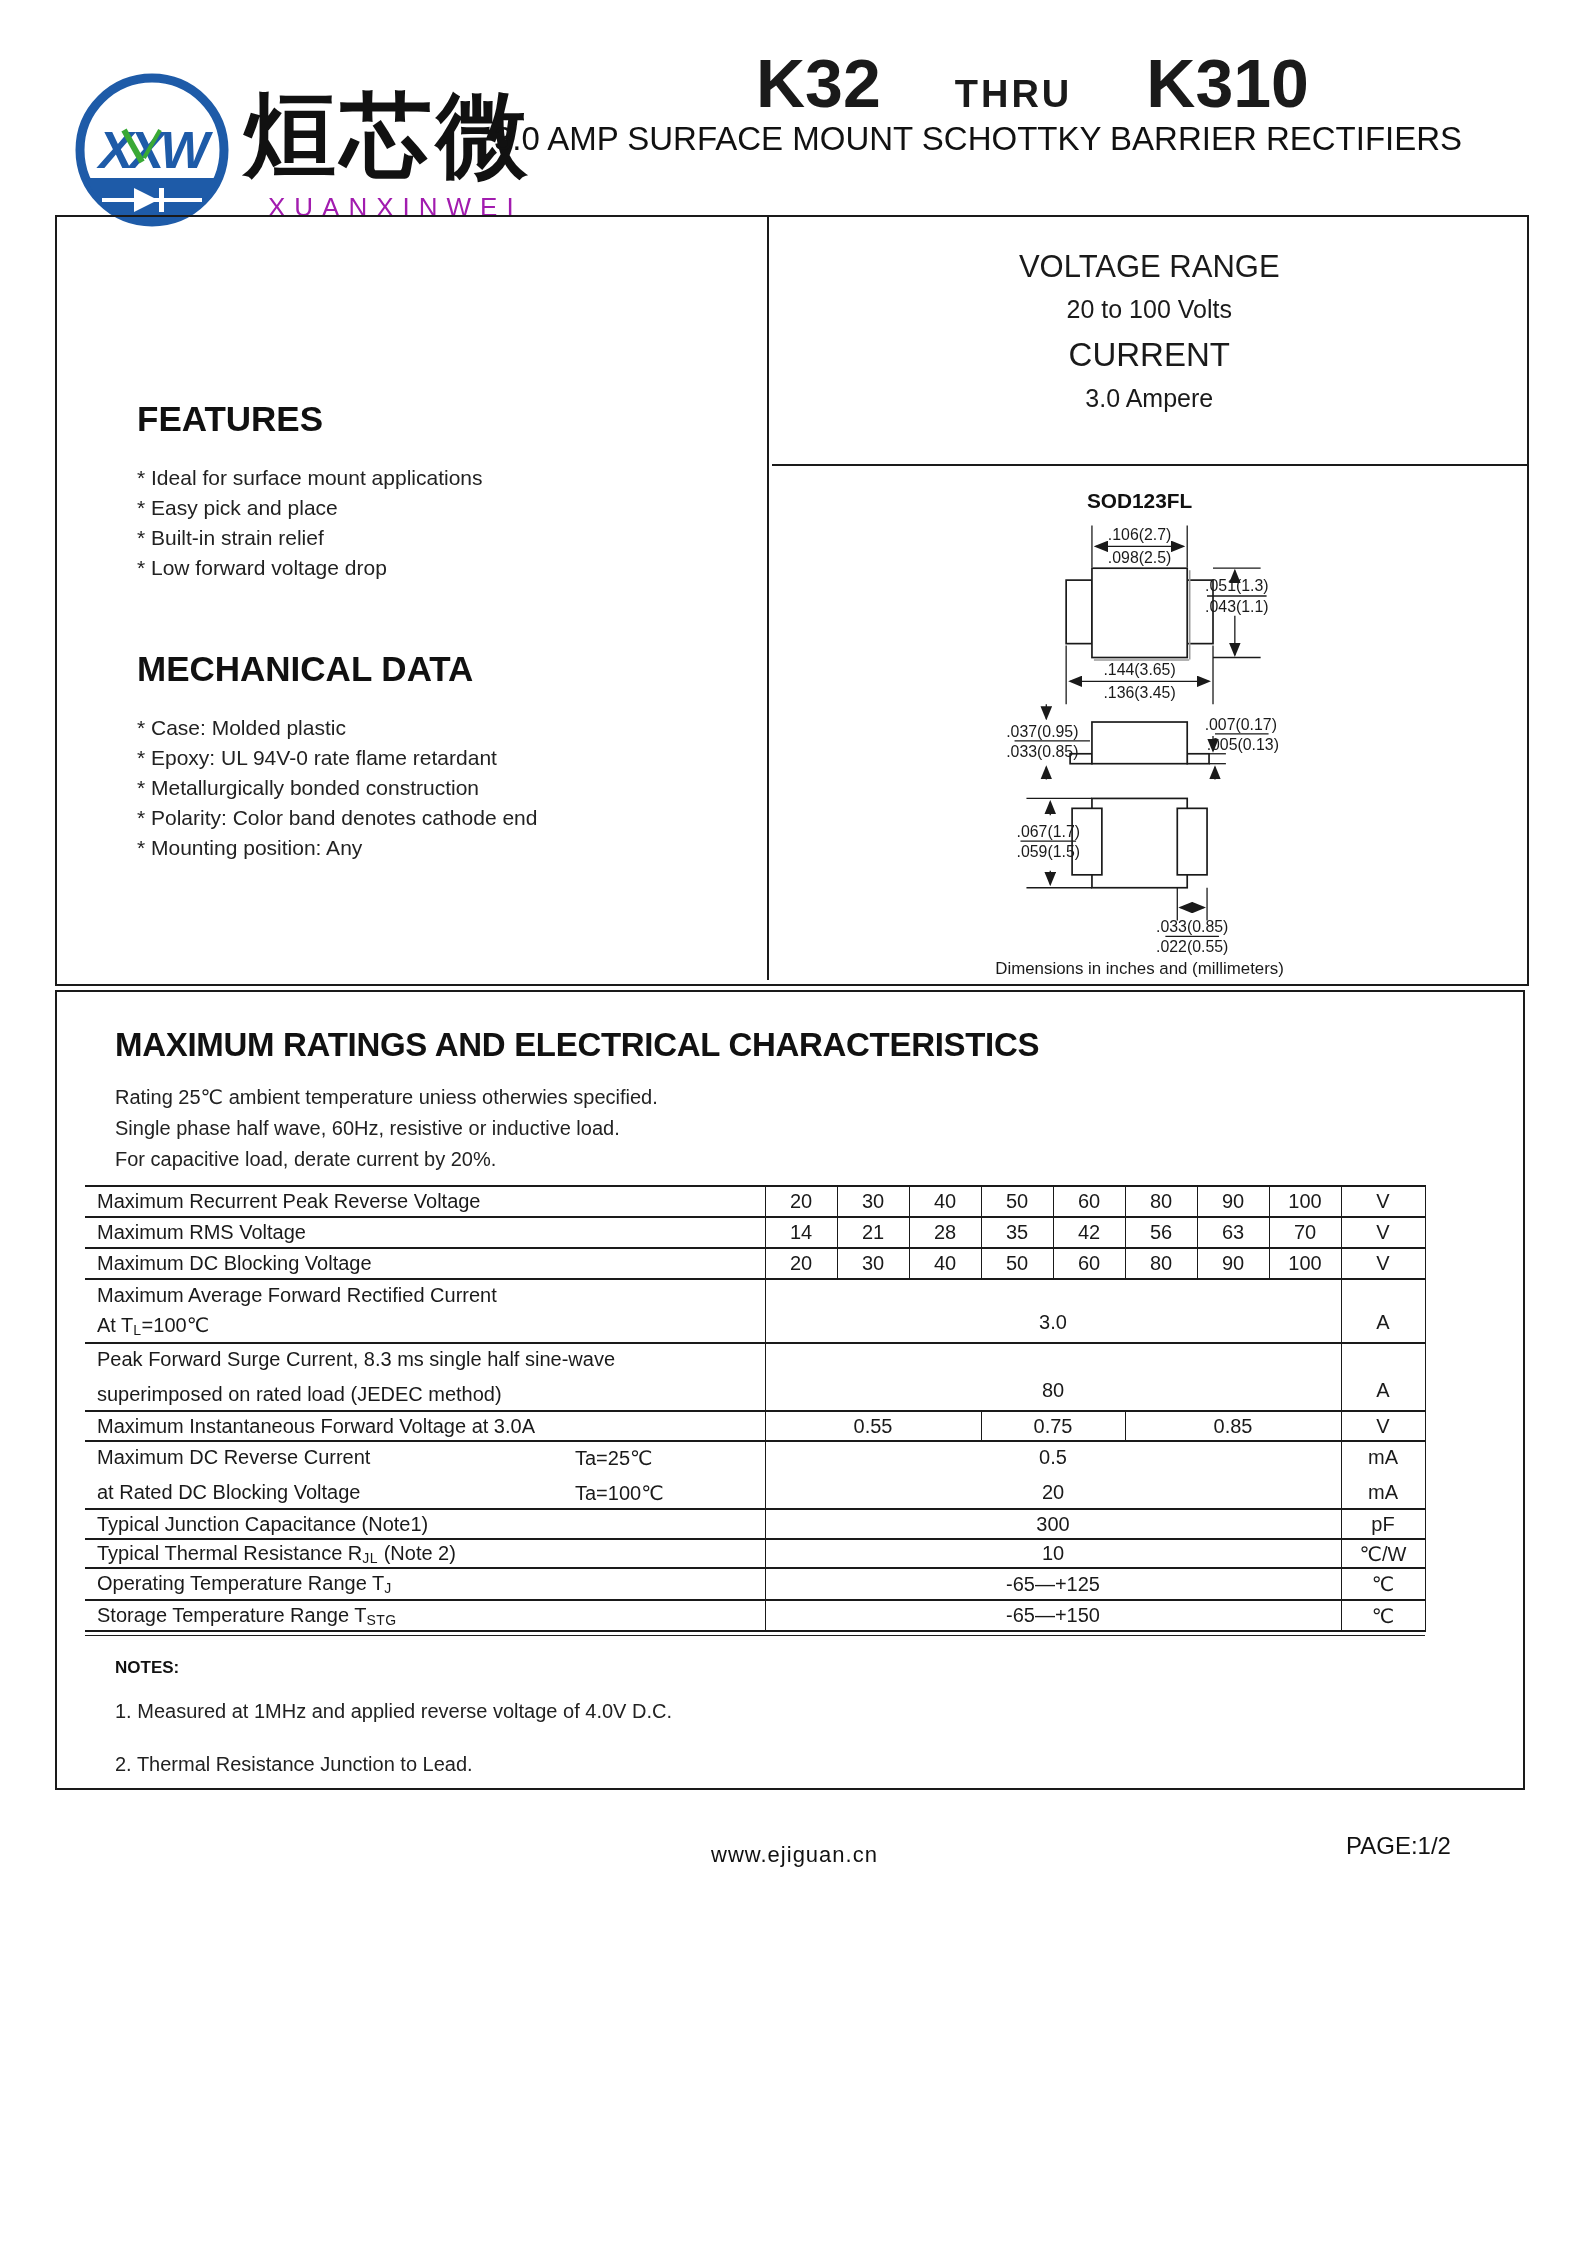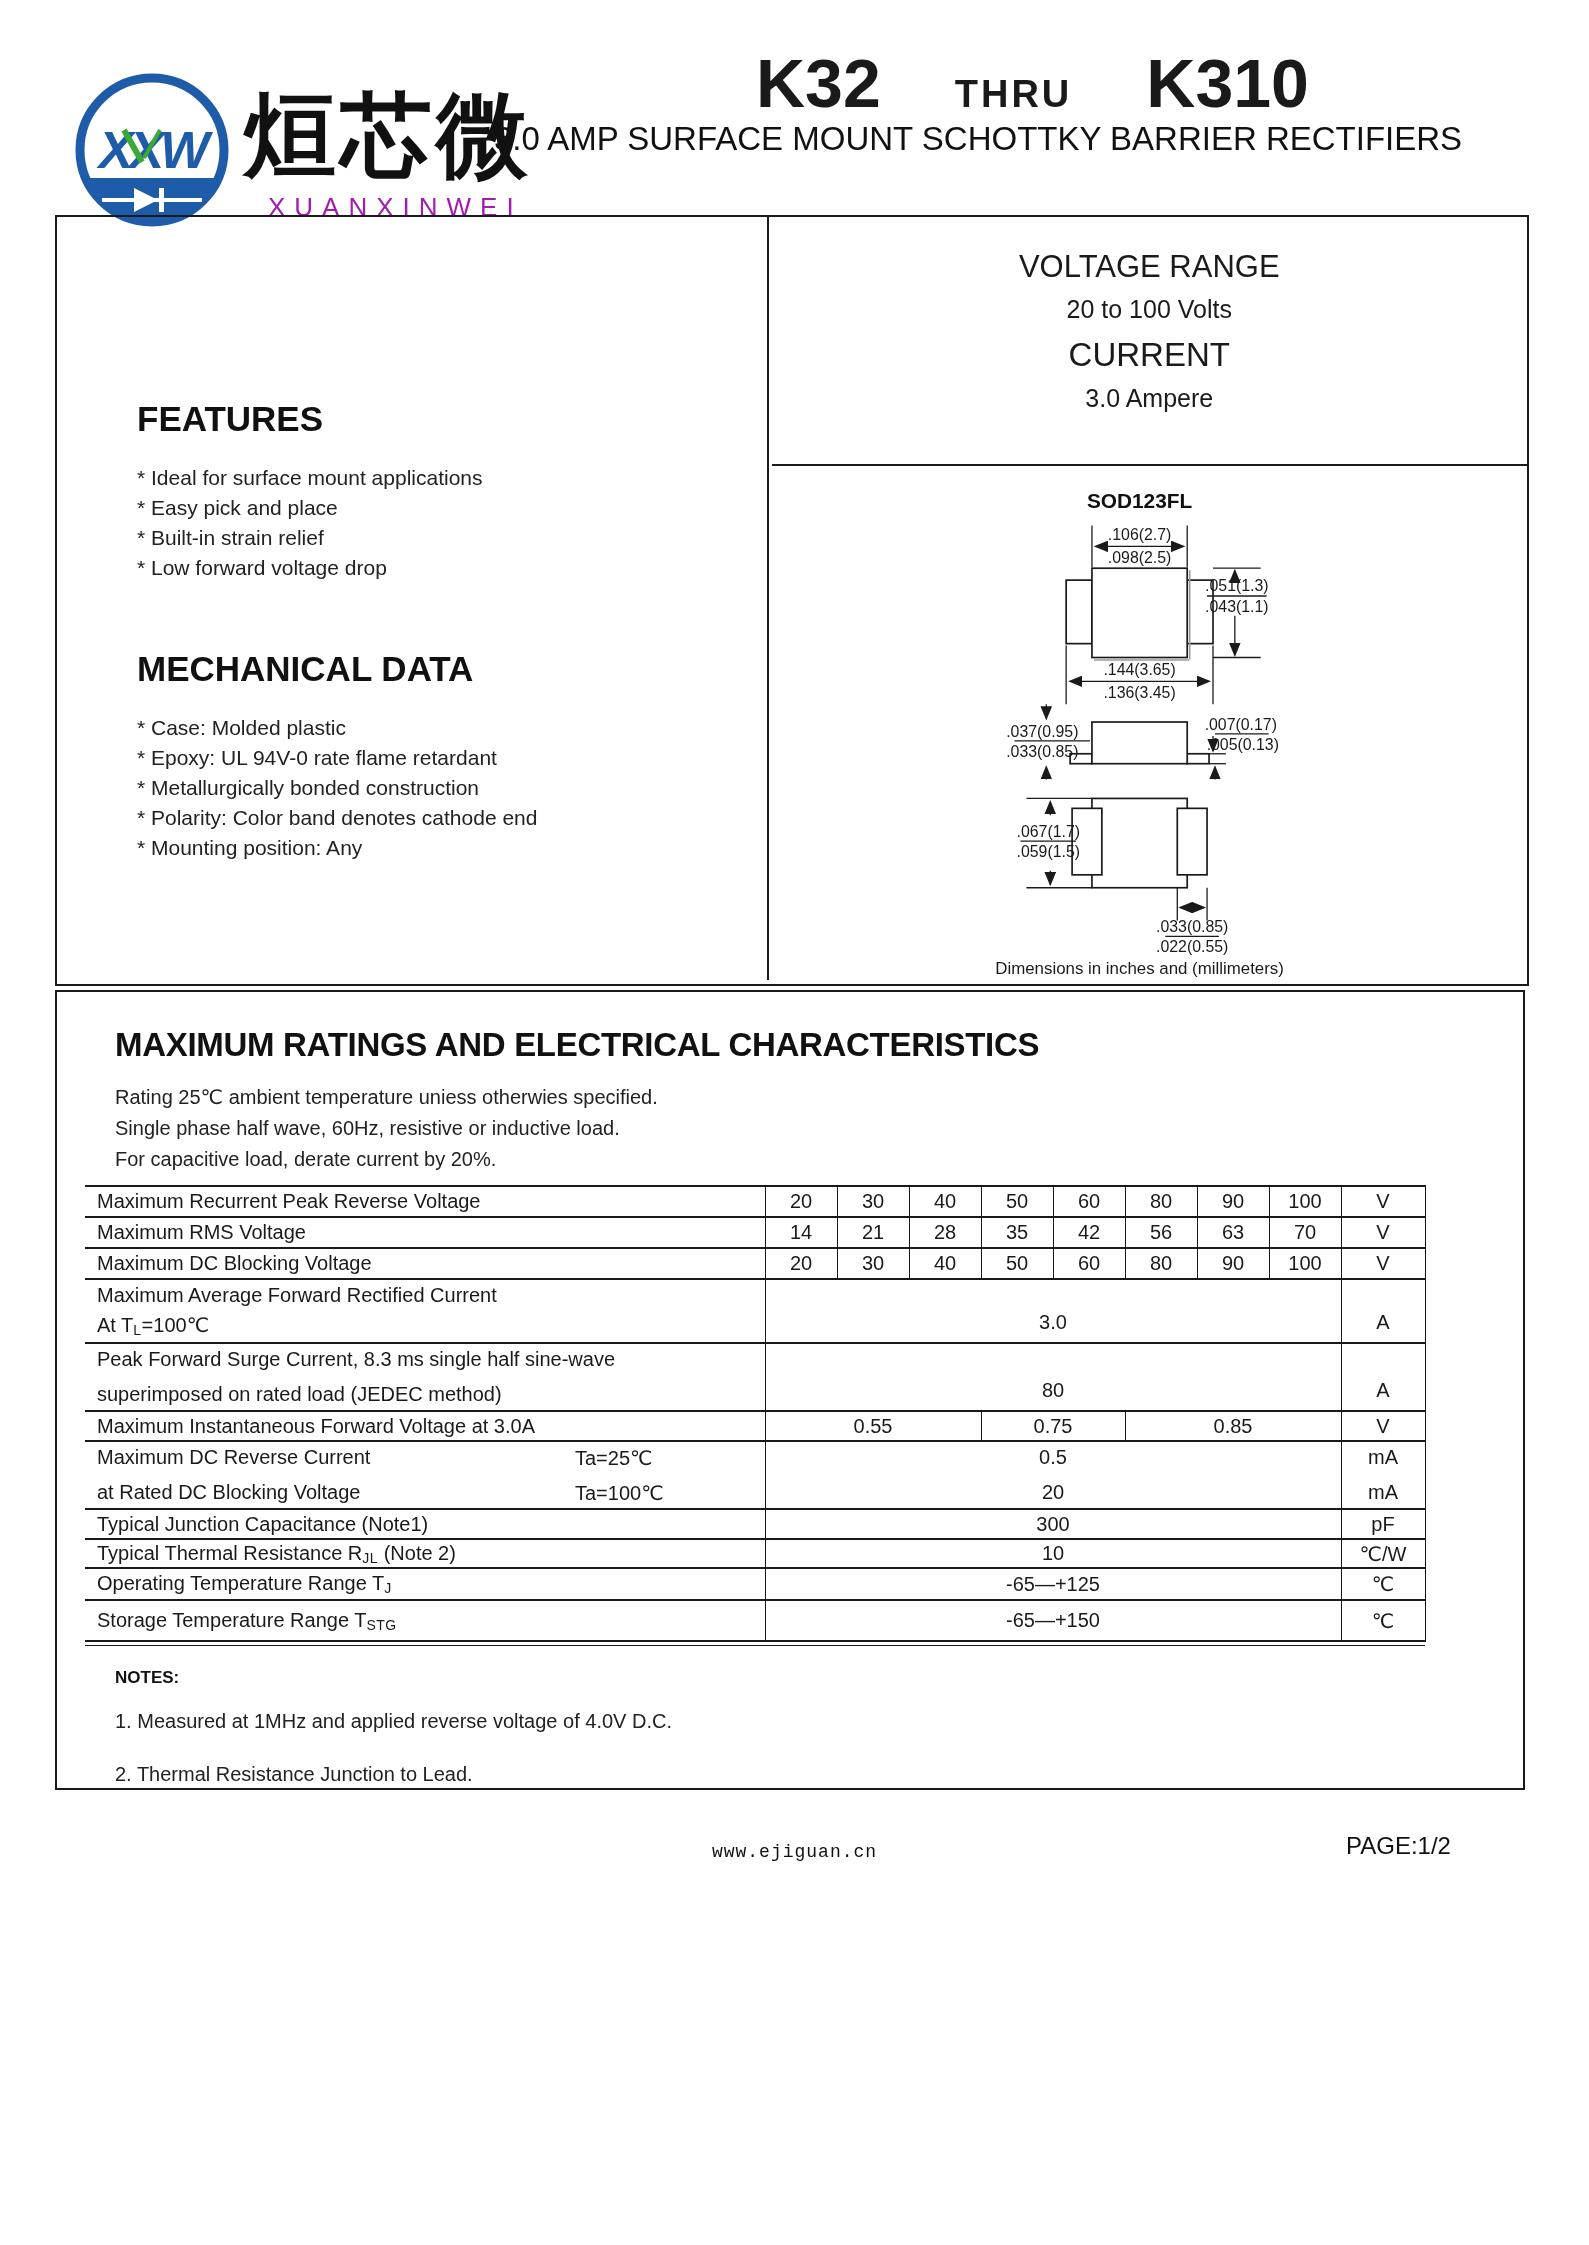--- a/index.html
+++ b/index.html
@@ -45,34 +45,34 @@
   .specs td{font-size:20px;color:#1a1a1a;padding:0;vertical-align:middle;}
   .specs tr{border-top:2.2px solid #1a1a1a;}
   .specs{border-bottom:2.2px solid #1a1a1a;}
   td.lbl{padding-left:12px;}
   td.typeno{font-size:22px;}
   td.val,td.unit,td.khead{text-align:center;}
   td.vb{border-left:1.6px solid #1a1a1a;}
   td.unit{border-left:1.6px solid #1a1a1a;border-right:1.6px solid #1a1a1a;}
   tr.r-head{height:46px;} tr.r-s{height:31px;} tr.r-avg{height:62px;} tr.r-surge{height:66px;}
   tr.r-vf{height:30px;} tr.r-rc{height:67px;} tr.r-cap{height:30px;} tr.r-th{height:29px;}
-  tr.r-op{height:32px;} tr.r-st{height:41px;}
+  tr.r-op{height:32px;} tr.r-st{height:31px;}
   .two-line{display:flex;flex-direction:column;justify-content:space-between;height:54px;padding:4px 0 4px 0;}
   .rc-line{position:relative;}
   .rc-cond{position:absolute;left:478px;top:0;}
   .vcol{display:flex;flex-direction:column;justify-content:space-between;height:56px;padding:3px 0;}
   td.vbot{vertical-align:bottom;padding-bottom:8px;}
   .sb{font-size:70%;vertical-align:-16%;letter-spacing:0.5px;}
   .underline2{width:1340px;margin-left:-30px;border-top:1.6px solid #1a1a1a;margin-top:2.5px;}
   .notes-title{margin-top:22px;font-size:17px;font-weight:700;color:#111;}
   .note-item1{margin-top:22px;font-size:20px;color:#222;}
   .note-item2{margin-top:30px;font-size:20px;color:#222;}
   
   .footer-url{position:absolute;left:0;right:0;top:1842px;text-align:center;
-              font-family:Liberation Mono, monospace;font-size:18px;letter-spacing:1px;color:#111;}
+              font-family:Liberation Sans, sans-serif;font-size:22px;letter-spacing:1px;color:#111;}
   .footer-page{position:absolute;left:1346px;top:1832px;font-size:24px;color:#111;}
 </style>
 </head>
 <body>
 
 <div class="page">
 
   <div class="logo-wrap">
     <svg class="logo-svg" width="160" height="160" viewBox="0 0 160 160">
       <defs>

